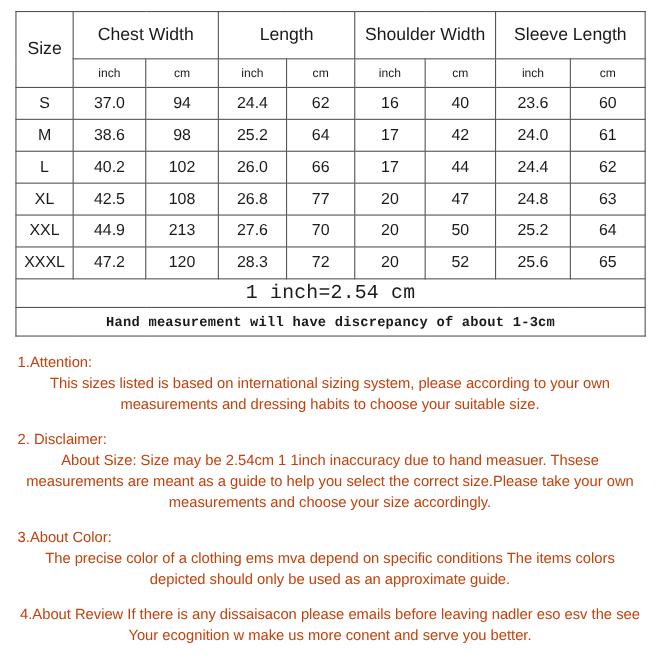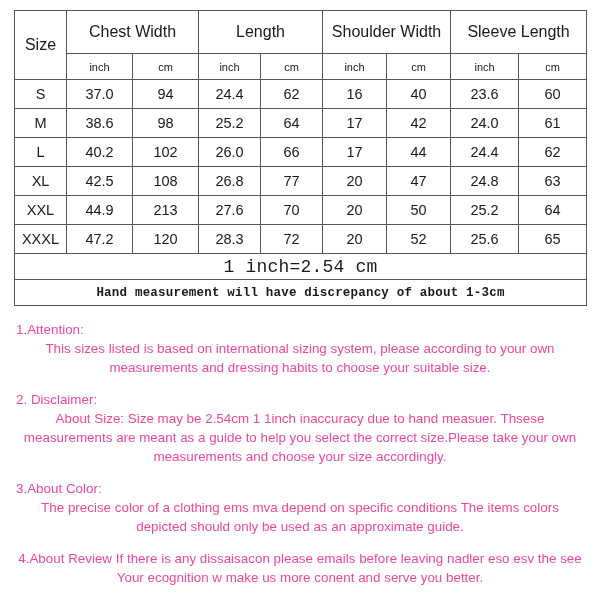--- a/index.html
+++ b/index.html
@@ -63,21 +63,21 @@
     font-size: 12.5px;
   }
   .paragraphs {
     margin-top: 14px;
     padding: 0 2px;
   }
   .para {
     font-size: 13.4px;
     line-height: 1.42;
     margin-bottom: 13px;
-    color: #ec4899;
+    color: #c2410c;
   }
   .para .ttl {
     display: block;
   }
   .para .body {
     display: block;
     text-align: center;
   }
   .para:last-child {
     margin-bottom: 0;

